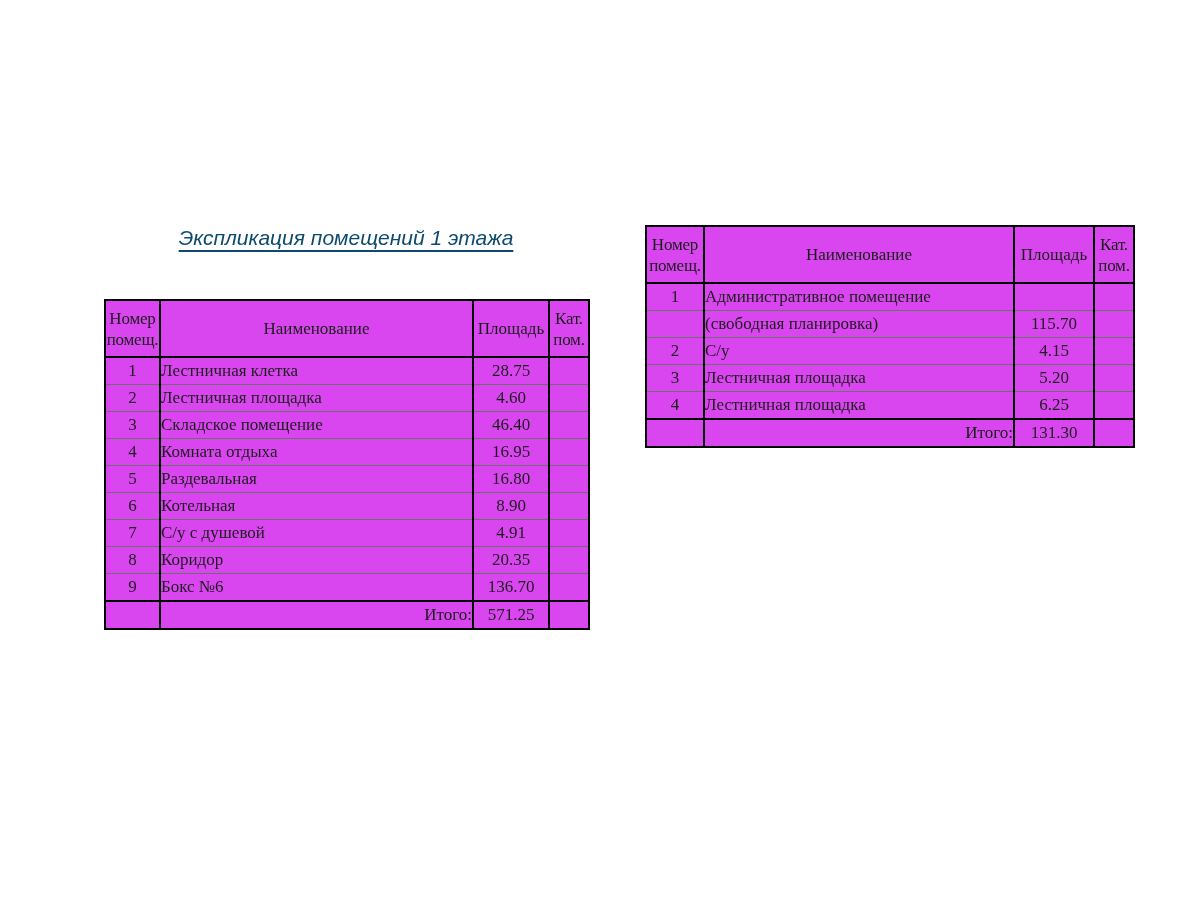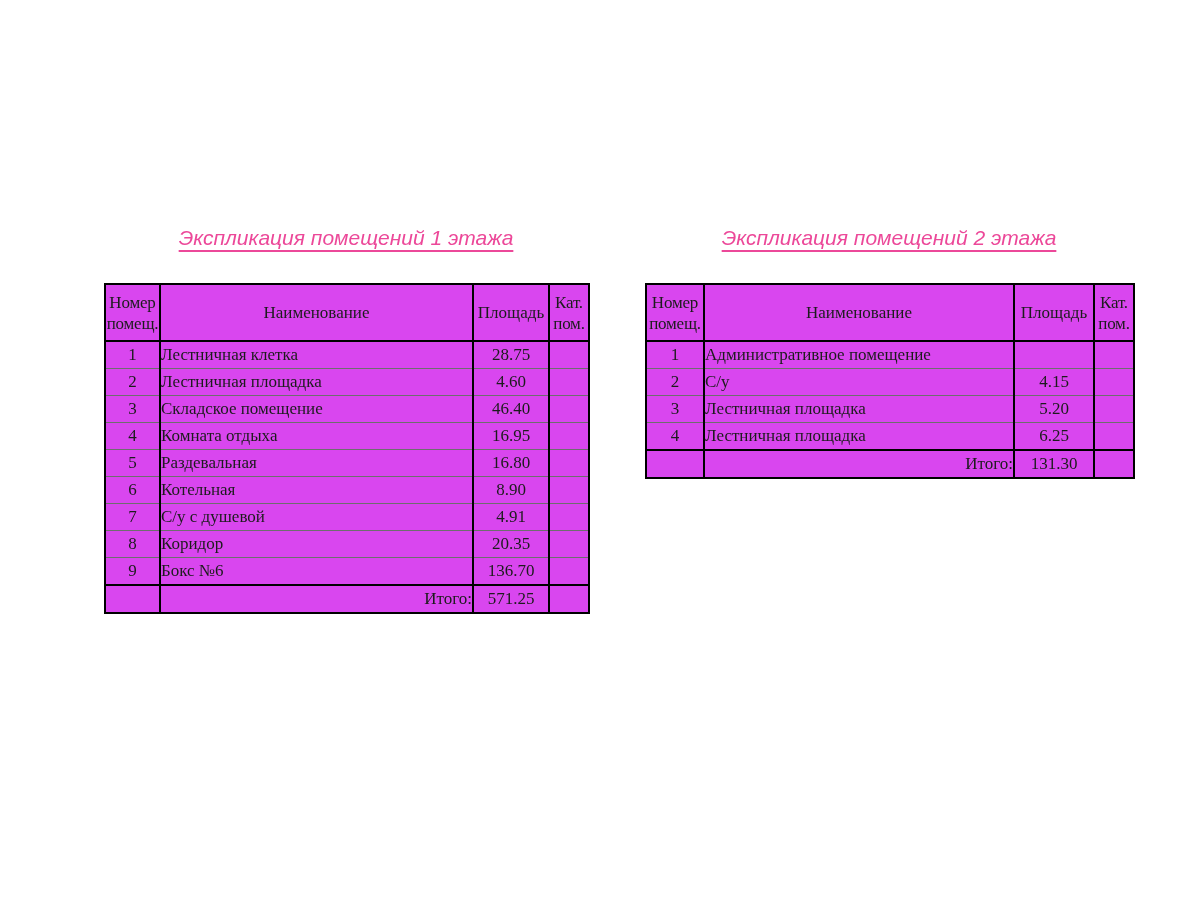--- a/index.html
+++ b/index.html
@@ -24,22 +24,22 @@
 
   .expl-title {
     text-align: center;
     font-style: italic;
     font-size: 21px;
     line-height: 26px;
     white-space: nowrap;
     text-decoration: underline;
     text-decoration-thickness: 2px;
     text-underline-offset: 5px;
-    margin: 0 0 32px 0;
-    color: #ec4899;
+    margin: 0 0 48px 0;
+    color: #0c4a6e;
   }
 
   table.expl-table {
     border-collapse: collapse;
     table-layout: fixed;
     width: 100%;
     border: 2px solid #000;
     background: #d946ef;
     font-family: Liberation Serif, serif;
   }
@@ -168,21 +168,20 @@
         <td class="c-num"></td>
         <td class="c-name total-label">Итого:</td>
         <td class="c-area">571.25</td>
         <td class="c-cat"></td>
       </tr>
     </tbody>
   </table>
 </div>
 
 <div class="expl-block" id="floor2-block">
-  <div class="expl-title">Экспликация помещений 2 этажа</div>
   <table class="expl-table" id="floor2-table">
     <colgroup>
       <col class="col-num">
         <col class="col-name">
         <col class="col-area">
         <col class="col-cat">
     </colgroup>
     <thead>
       <tr>
         <th class="th-wrap">Номер
@@ -194,20 +193,26 @@
       </tr>
     </thead>
     <tbody>
       <tr>
         <td class="c-num">1</td>
         <td class="c-name">Административное помещение</td>
         <td class="c-area"></td>
         <td class="c-cat"></td>
       </tr>
       <tr>
+        <td class="c-num"></td>
+        <td class="c-name">(свободная планировка)</td>
+        <td class="c-area">115.70</td>
+        <td class="c-cat"></td>
+      </tr>
+      <tr>
         <td class="c-num">2</td>
         <td class="c-name">С/у</td>
         <td class="c-area">4.15</td>
         <td class="c-cat"></td>
       </tr>
       <tr>
         <td class="c-num">3</td>
         <td class="c-name">Лестничная площадка</td>
         <td class="c-area">5.20</td>
         <td class="c-cat"></td>

